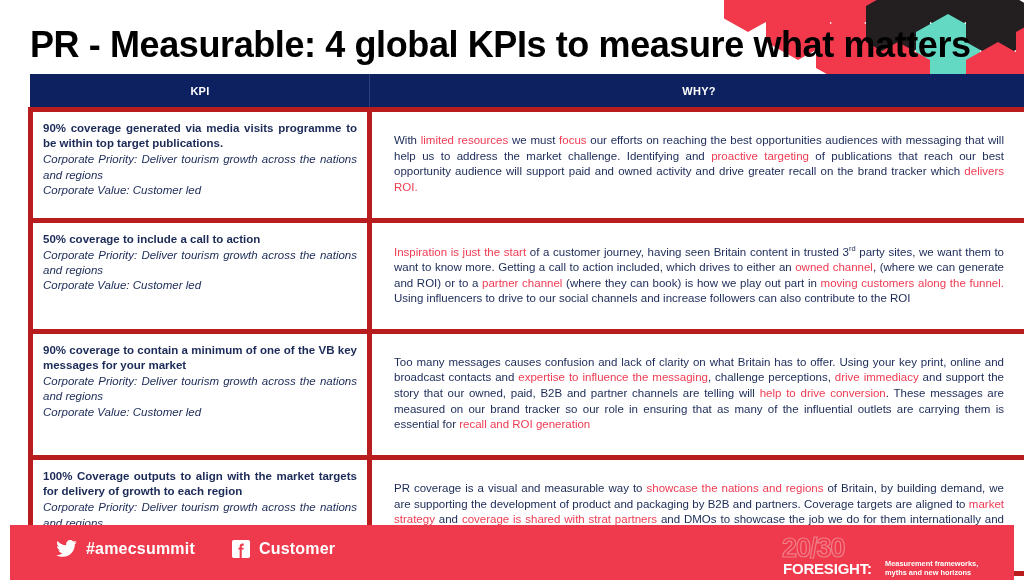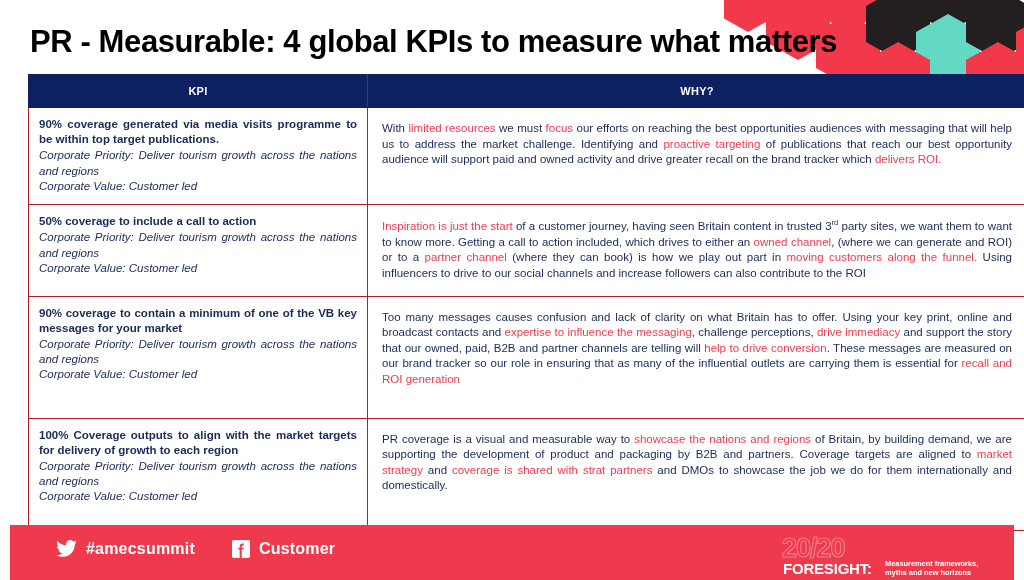--- a/index.html
+++ b/index.html
@@ -18,21 +18,21 @@
   }
   .hex{
     position:absolute;
     width:64px;height:72px;
     clip-path:polygon(50% 0%,100% 25%,100% 75%,50% 100%,0% 75%,0% 25%);
   }
 
   
   #slide-title{
     position:absolute; left:30px; top:24px;
-    font-size:31px; font-weight:bold; color:#000000;
+    font-size:36px; font-weight:bold; color:#000000;
     letter-spacing:-0.4px; white-space:nowrap;
     font-family:"Liberation Sans", sans-serif;
   }
 
   
   #kpi-table{
     position:absolute; left:28px; top:74px;
     width:980px;
     border-collapse:collapse;
     table-layout:fixed;
@@ -43,21 +43,21 @@
     color:#ffffff;
     font-size:11px;
     font-weight:bold;
     letter-spacing:0.3px;
     padding:10px 4px;
     text-align:center;
     border:1px solid #0d2060;
     border-right-color:#2b3f7d;
   }
   #kpi-table td{
-    border:1px solid #b91c1c;
+    border:5px solid #b91c1c;
     vertical-align:top;
     padding:9px 10px 10px 10px;
     background:#ffffff;
   }
   .col-kpi{width:330px;}
   .col-why{width:650px;}
 
   .kpi-head{
     font-size:11.5px;
     font-weight:bold;
@@ -74,21 +74,21 @@
     text-align:justify;
     margin:0;
   }
   .kpi-sub.nojust{text-align:left;}
 
   .why-text{
     font-size:11.5px;
     color:#1b2a57;
     line-height:1.36;
     text-align:justify;
-    margin:4px;
+    margin:12px;
   }
   .hl{color:#ef3b52;}
   sup{font-size:7.5px; vertical-align:super;}
 
   
   .r1 td{height:70px;}
   .r2 td{height:70px;}
   .r3 td{height:102px;}
   .r4 td{height:92px;}
 
@@ -220,17 +220,17 @@
     <span class="sicon">
       <svg width="18" height="18" viewBox="0 0 20 20" aria-hidden="true">
         <rect x="0" y="0" width="20" height="20" rx="2" fill="#ffffff"></rect>
         <path fill="#ee3a4c" d="M13 6.5h-1.6c-.3 0-.6.3-.6.7V8.6H13l-.2 2h-2V20h-2.3v-9.4H7.1v-2h1.4V7.1C8.5 5.4 9.6 4 11.7 4H13v2.5z"></path>
       </svg>
     </span>
     <span>Customer</span>
   </div>
 
   <div id="footer-logo">
-    <span id="logo-2020">20/20</span>
+    <span id="logo-2020">20/30</span>
     <span id="logo-foresight">FORESIGHT:</span>
     <span id="logo-tagline">Measurement frameworks, myths and new horizons</span>
   </div>
 </div>
 
 </body></html>

